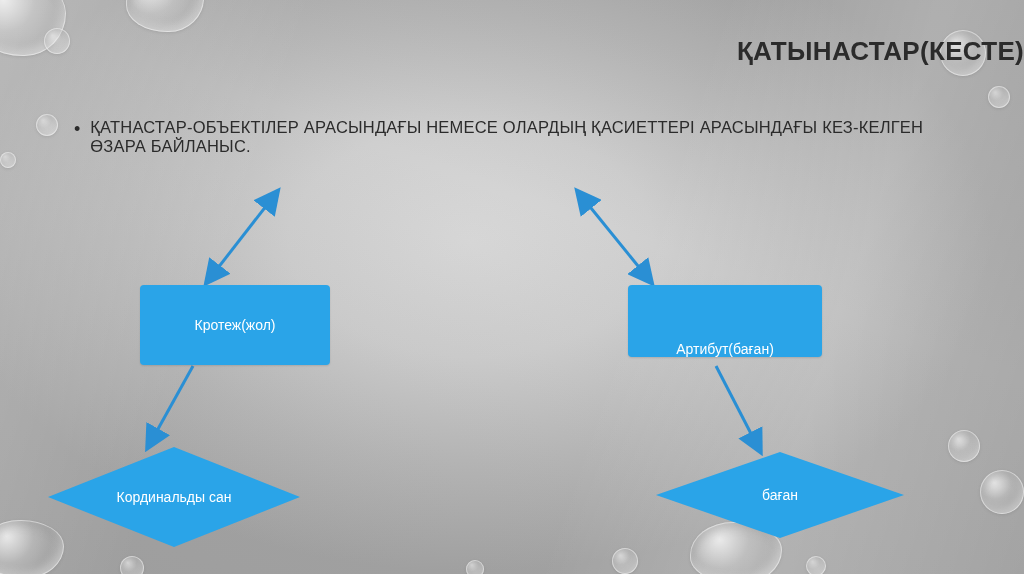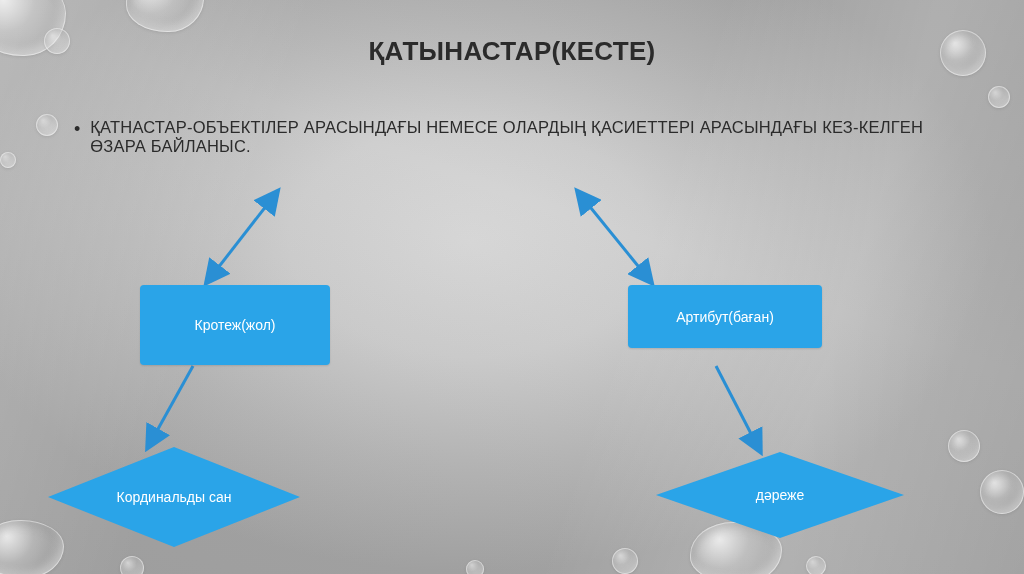--- a/index.html
+++ b/index.html
@@ -39,21 +39,21 @@
   }
   .bubble.blob {
     border-radius: 48% 52% 46% 54% / 54% 46% 56% 44%;
   }
 
   #title {
     position: absolute;
     left: 0;
     top: 36px;
     width: 1024px;
-    text-align: center;
+    text-align: right;
     font-size: 26px;
     font-weight: bold;
     color: #2b2b2b;
     letter-spacing: 0.3px;
   }
 
   #bullet-block {
     position: absolute;
     left: 74px;
     top: 118px;
@@ -162,26 +162,26 @@
 
     <line x1="193" y1="366" x2="148" y2="447" stroke="#2a8fd4" stroke-width="3" marker-end="url(#ah)"></line>
 
     <line x1="716" y1="366" x2="760" y2="451" stroke="#2a8fd4" stroke-width="3" marker-end="url(#ah)"></line>
   </svg>
 
   <div class="node-rect" style="left:124px; top:285px; width:190px; height:80px;">
     <span>Кротеж(жол)</span>
   </div>
 
-  <div class="node-rect" style="left:612px; top:285px; width:194px; height:63px;">
+  <div class="node-rect" style="left:612px; top:285px; width:194px; height:72px;align-items:flex-end;">
     <span>Артибут(баған)</span>
   </div>
 
   <div class="diamond-wrap" style="left:48px; top:447px; width:252px; height:100px;">
     <div class="diamond-shape"></div>
     <div class="diamond-label">Кординальды сан</div>
   </div>
 
   <div class="diamond-wrap" style="left:656px; top:452px; width:248px; height:86px;">
     <div class="diamond-shape"></div>
-    <div class="diamond-label">дәреже</div>
+    <div class="diamond-label">баған</div>
   </div>
 </div>
 
 </body></html>

